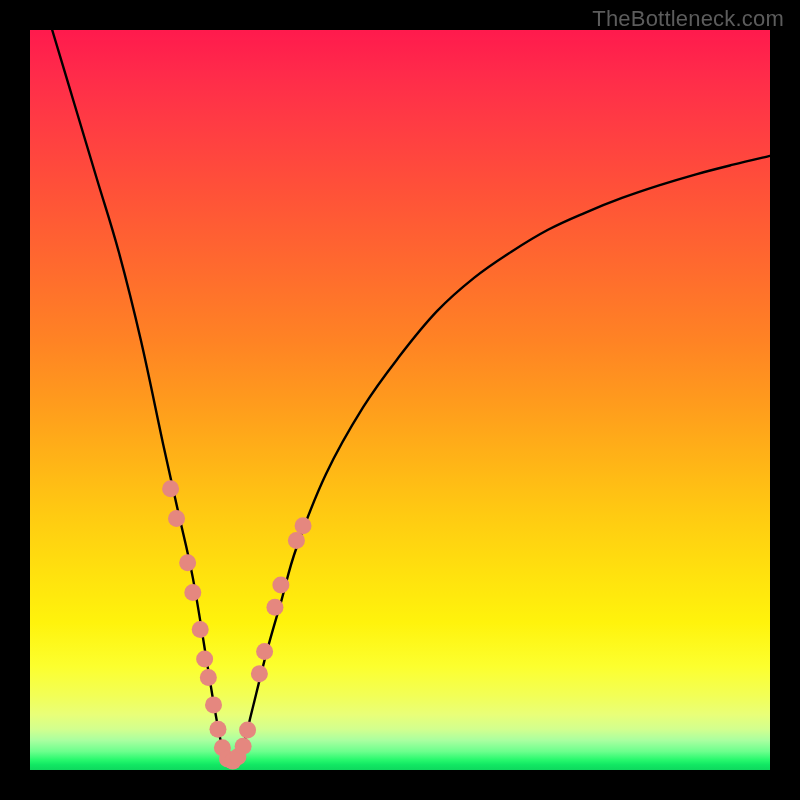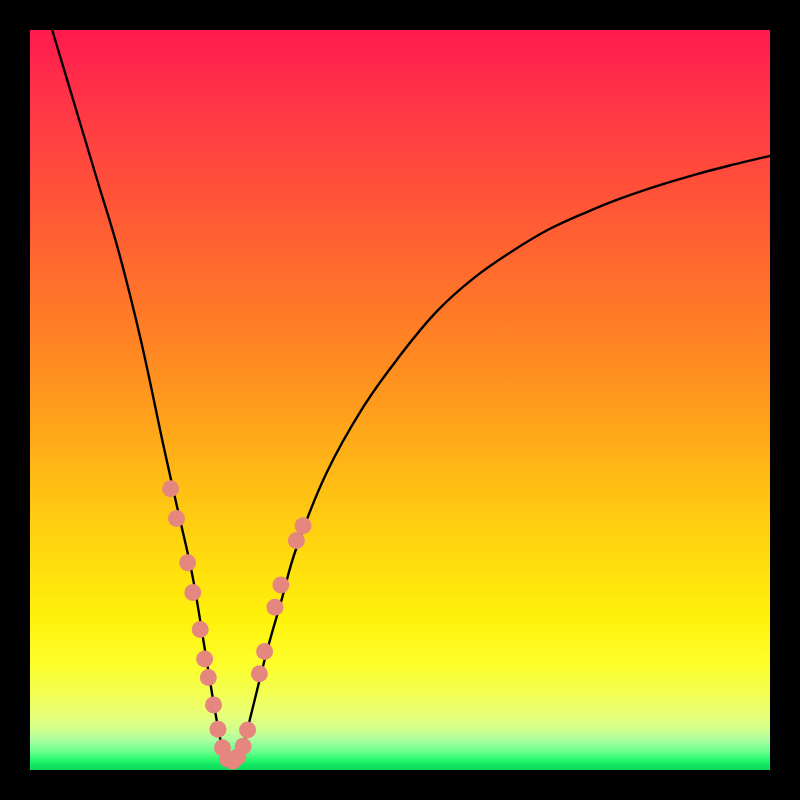--- a/index.html
+++ b/index.html
@@ -65,20 +65,21 @@
     top: 0;
     width: 740px;
     height: 740px;
     overflow: visible;
   }
 </style>
 </head>
 <body>
 
 <div class="outer">
+  <div class="watermark">TheBottleneck.com</div>
 
   <div class="plot-area">
     <svg class="curve" viewBox="0 0 740 740">
       <path id="curve-path" fill="none" stroke-width="2.4" stroke-linecap="round" stroke-linejoin="round" d="M 22.2 0 C 26.27 13.566666666666668 36.26 46.86666666666666 44.4 74 C 52.54 101.13333333333334 58.459999999999994 120.86666666666666 66.6 148 C 74.74 175.13333333333333 80.66 192.15333333333334 88.8 222 C 96.94 251.84666666666666 102.86 275.5266666666667 111 310.8 C 119.14 346.0733333333333 126.41666666666666 383.19666666666666 133.2 414.4 C 139.98333333333332 445.6033333333333 142.57333333333332 456.58 148 481 C 153.42666666666668 505.42 157.37333333333333 519.11 162.8 547.6 C 168.2266666666667 576.09 173.53 611.98 177.6 636.4 C 181.67 660.8199999999999 182.28666666666666 665.8766666666667 185 680.8 C 187.71333333333334 695.7233333333332 189.68666666666667 708.3033333333333 192.4 717.8 C 195.11333333333334 727.2966666666666 197.08666666666667 730.565 199.8 732.6 C 202.51333333333335 734.635 204.48666666666668 732.97 207.20000000000002 728.9 C 209.91333333333336 724.8299999999999 211.88666666666666 719.2183333333334 214.6 710.4 C 217.31333333333333 701.5816666666666 217.93 697.0799999999999 222 680.8 C 226.07 664.52 231.37333333333333 641.95 236.8 621.6 C 242.2266666666667 601.25 246.17333333333337 588.7933333333333 251.60000000000002 569.8 C 257.0266666666667 550.8066666666666 258.26 541.0633333333333 266.4 518 C 274.53999999999996 494.93666666666667 283.79 469.77666666666664 296 444 C 308.21 418.22333333333336 319.43333333333334 399.1066666666667 333 377.40000000000003 C 346.56666666666666 355.6933333333334 356.43333333333334 343.2366666666666 370 325.59999999999997 C 383.56666666666666 307.9633333333333 393.4333333333334 295.445 407.00000000000006 281.2 C 420.5666666666667 266.955 430.43333333333334 258.75333333333333 444 247.89999999999998 C 457.56666666666666 237.04666666666665 467.43333333333334 230.81833333333333 481 222 C 494.56666666666666 213.18166666666667 504.43333333333334 206.9903333333334 518 199.80000000000007 C 531.5666666666667 192.60966666666673 541.4333333333333 188.61366666666666 555 182.77999999999997 C 568.5666666666667 176.94633333333329 578.4333333333333 172.99966666666668 592 167.98000000000002 C 605.5666666666667 162.96033333333335 615.4333333333333 159.74133333333333 629 155.39999999999998 C 642.5666666666667 151.05866666666662 652.4333333333333 148.09866666666662 666 144.29999999999995 C 679.5666666666667 140.5013333333333 689.4333333333333 138.07166666666672 703 134.68000000000006 C 716.5666666666667 131.2883333333334 733.2166666666667 127.42800000000007 740 125.80000000000007 " stroke="#000000"></path>
       <g id="markers-group">
           <circle cx="140.6" cy="458.8" r="8.5" fill="#e5877f" stroke="#d46e63" stroke-width="0"></circle>
           <circle cx="146.52" cy="488.4" r="8.5" fill="#e5877f" stroke="#d46e63" stroke-width="0"></circle>
           <circle cx="157.62" cy="532.8" r="8.5" fill="#e5877f" stroke="#d46e63" stroke-width="0"></circle>
           <circle cx="162.8" cy="562.4" r="8.5" fill="#e5877f" stroke="#d46e63" stroke-width="0"></circle>
           <circle cx="170.20000000000002" cy="599.4" r="8.5" fill="#e5877f" stroke="#d46e63" stroke-width="0"></circle>

